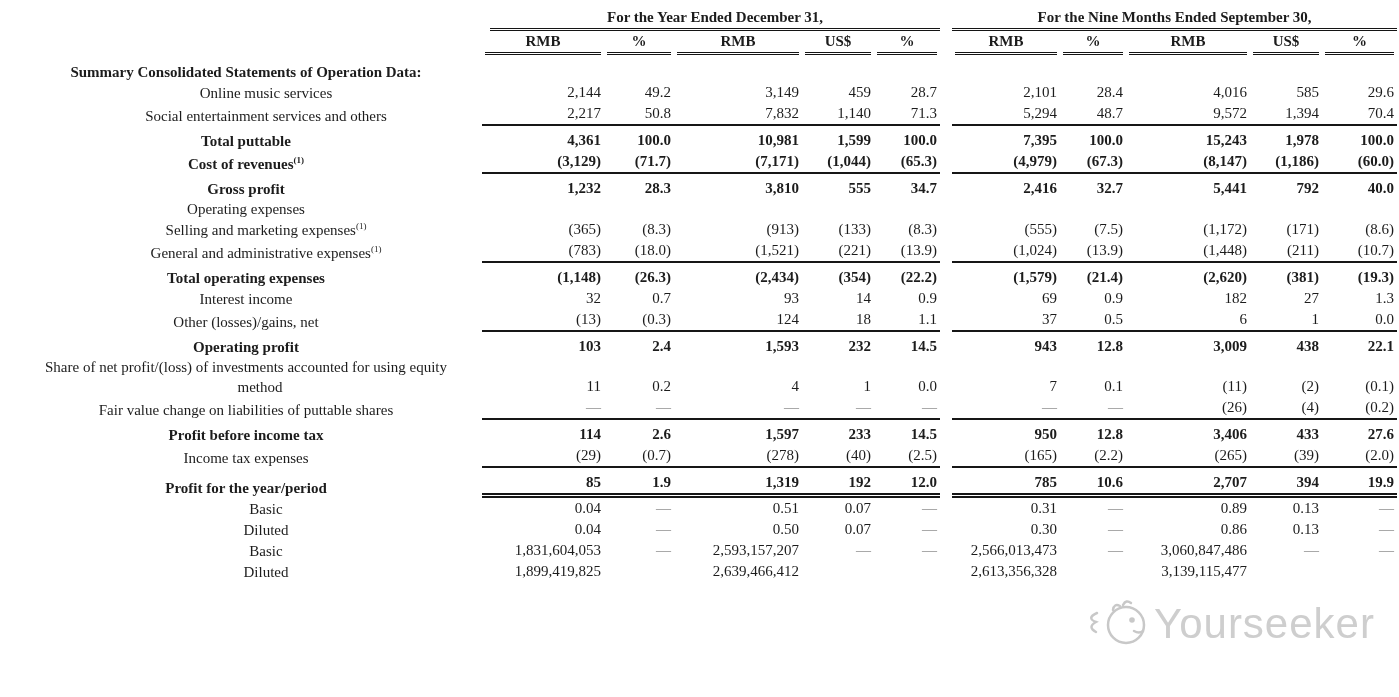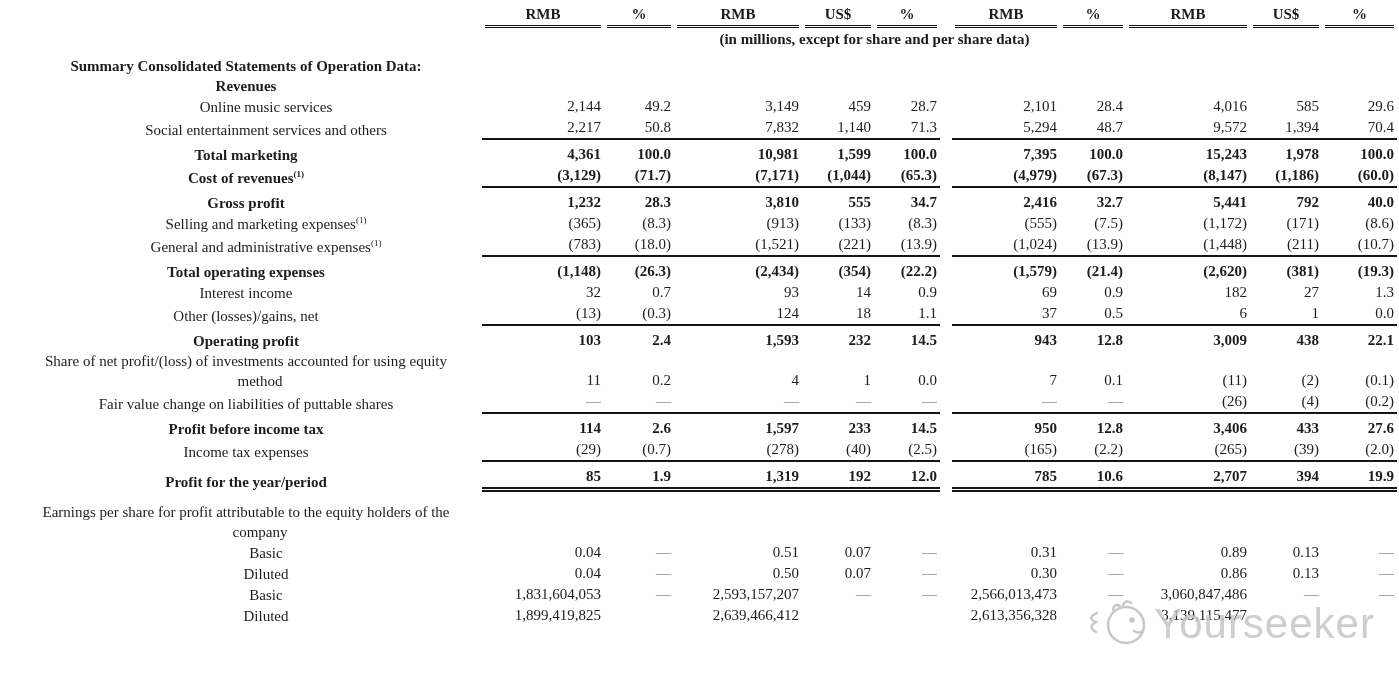--- a/index.html
+++ b/index.html
@@ -55,20 +55,30 @@
       <col style="width:72px">
       <col style="width:66px">
     <col style="width:12px">
       <col style="width:108px">
       <col style="width:66px">
     <col style="width:124px">
       <col style="width:72px">
       <col style="width:75px">
   </colgroup>
   <thead>
+      <tr class="h1">
+        <td></td>
+        <td class="pl8" colspan="5">
+          <div class="hu">For the Year Ended December 31,</div>
+        </td>
+        <td></td>
+        <td colspan="5">
+          <div class="hu">For the Nine Months Ended September 30,</div>
+        </td>
+      </tr>
       <tr class="h3">
         <td></td>
         <td class="uc pl8">
           <div class="hu">RMB</div>
         </td>
         <td class="uc">
           <div class="hu">%</div>
         </td>
         <td class="uc">
           <div class="hu">RMB</div>
@@ -88,35 +98,27 @@
         </td>
         <td class="uc">
           <div class="hu">RMB</div>
         </td>
         <td class="uc">
           <div class="hu">US$</div>
         </td>
         <td class="uc">
           <div class="hu">%</div>
         </td>
-      </tr>
-      <tr class="h4">
-        <td></td>
-        <td class="note" colspan="11">(in millions, except for share and per share data)</td>
       </tr>
     </thead>
   <tbody>
       <tr class="b first">
         <td class="lbl">Summary Consolidated Statements of Operation Data:</td>
         <td colspan="11"></td>
       </tr>
-      <tr class="b ">
-        <td class="lbl">Revenues</td>
-        <td colspan="11"></td>
-      </tr>
       <tr>
         <td class="lbl ind1">Online music services</td>
         <td class="num">
           <div>2,144</div>
         </td>
         <td class="num">
           <div>49.2</div>
         </td>
         <td class="num">
           <div>3,149</div>
@@ -172,21 +174,21 @@
           <div class="u1">9,572</div>
         </td>
         <td class="num">
           <div class="u1">1,394</div>
         </td>
         <td class="num">
           <div class="u1">70.4</div>
         </td>
       </tr>
       <tr class="b sect">
-        <td class="lbl">Total marketing</td>
+        <td class="lbl">Total puttable</td>
         <td class="num">
           <div>4,361</div>
         </td>
         <td class="num">
           <div>100.0</div>
         </td>
         <td class="num">
           <div>10,981</div>
         </td>
         <td class="num">
@@ -274,20 +276,24 @@
           <div>5,441</div>
         </td>
         <td class="num">
           <div>792</div>
         </td>
         <td class="num">
           <div>40.0</div>
         </td>
       </tr>
       <tr>
+        <td class="lbl">Operating expenses</td>
+        <td colspan="11"></td>
+      </tr>
+      <tr>
         <td class="lbl ind1">Selling and marketing expenses<sup>(1)</sup></td>
         <td class="num">
           <div>(365)</div>
         </td>
         <td class="num">
           <div>(8.3)</div>
         </td>
         <td class="num">
           <div>(913)</div>
         </td>
@@ -646,24 +652,20 @@
         </td>
         <td class="num">
           <div class="u2">2,707</div>
         </td>
         <td class="num">
           <div class="u2">394</div>
         </td>
         <td class="num">
           <div class="u2">19.9</div>
         </td>
-      </tr>
-      <tr class="sect2">
-        <td class="lbl">Earnings per share for profit attributable to the equity holders of the<span class="wrapline">company</span></td>
-        <td colspan="11"></td>
       </tr>
       <tr>
         <td class="lbl ind1">Basic</td>
         <td class="num">
           <div>0.04</div>
         </td>
         <td class="num">
           <div><span class="dash">—</span></div>
         </td>
         <td class="num">

